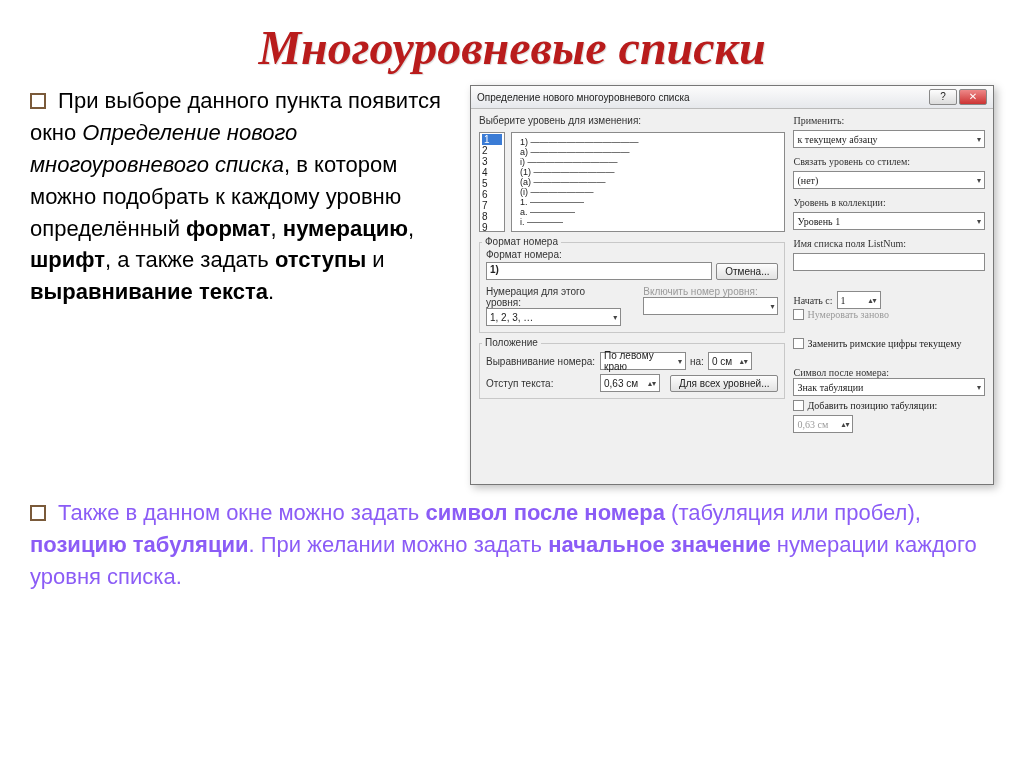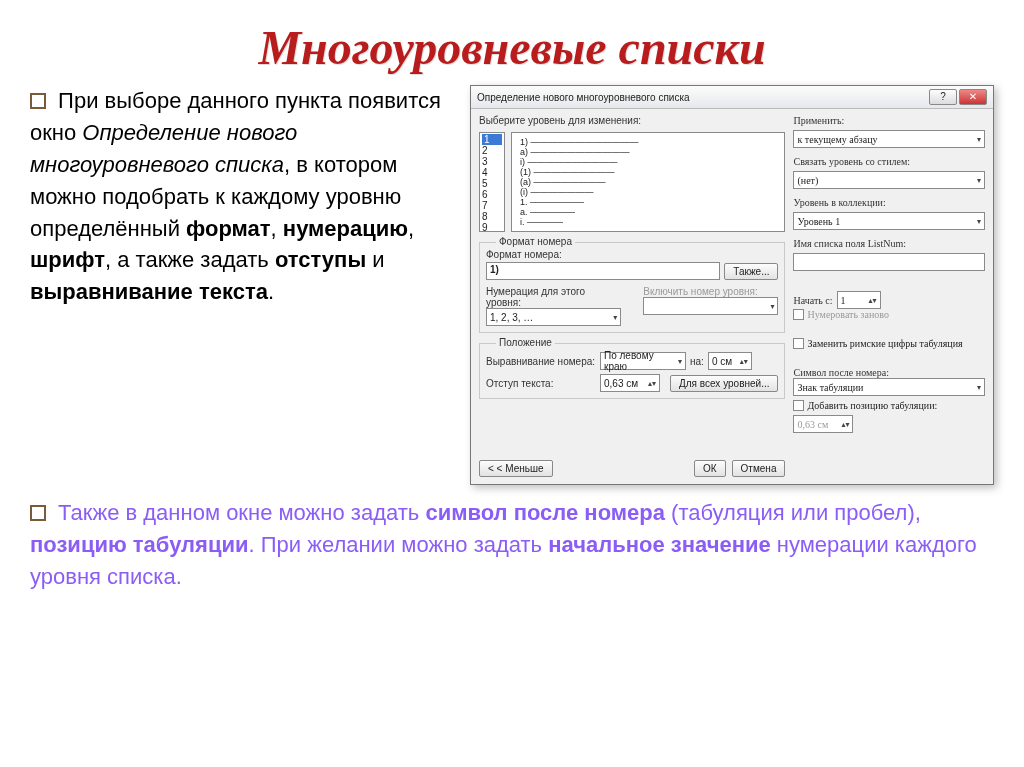--- a/index.html
+++ b/index.html
@@ -130,21 +130,21 @@
   .preview .ln { white-space:nowrap; }
   .group-frame {
     border:1px solid #c8c8c8;
     padding:6px;
     position:relative;
     margin-top:4px;
   }
   .group-frame .legend {
     position:absolute;
     top:-7px;
-    left:16px;
+    left:2px;
     background:#f0f0f0;
     padding:0 3px;
     font-size:10px;
     color:#333;
   }
   .disabled { color:#9a9a9a; }
   .checkbox { display:inline-flex; align-items:center; gap:3px; font-size:10px;}
   .cb { width:11px; height:11px; border:1px solid #888; background:#fff; display:inline-block;}
   .ok-row { display:flex; justify-content:flex-end; gap:6px; margin-top:auto; align-items:center;}
   .less-btn { margin-right:auto; }
@@ -195,21 +195,21 @@
             <div class="ln">              a. —————</div>
             <div class="ln">                i. ————</div>
           </div>
         </div>
 
         <div class="group-frame">
           <span class="legend">Формат номера</span>
           <div class="lbl">Формат номера:</div>
           <div class="field-row">
             <div class="input" style="flex:1"><b>1)</b></div>
-            <div class="btn">Также...</div>
+            <div class="btn">Отмена...</div>
           </div>
           <div class="hr-row" style="margin-top:6px">
             <div>
               <div class="lbl">Нумерация для этого уровня:</div>
               <div class="combo">
                   <span>1, 2, 3, …</span>
                   <span class="arrow">▾</span>
                 </div>
             </div>
             <div>
@@ -239,25 +239,20 @@
           <div class="field-row" style="margin-top:4px">
             <span class="lbl" style="width:110px">Отступ текста:</span>
             <div class="spin" style="width:60px">
                 <span>0,63 см</span>
                 <span class="arrows">▴▾</span>
               </div>
             <div class="btn" style="margin-left:auto">Для всех уровней...</div>
           </div>
         </div>
 
-        <div class="ok-row">
-          <div class="btn less-btn">&lt; &lt; Меньше</div>
-          <div class="btn">ОК</div>
-          <div class="btn">Отмена</div>
-        </div>
       </div>
 
       <div class="col-right">
         <div class="lbl">Применить:</div>
         <div class="combo">
             <span>к текущему абзацу</span>
             <span class="arrow">▾</span>
           </div>
 
         <div class="lbl" style="margin-top:4px">Связать уровень со стилем:</div>
@@ -284,21 +279,21 @@
               </div>
           </div>
           <label class="checkbox disabled">
               <span class="cb"></span>
               <span>Нумеровать заново</span>
             </label>
         </div>
 
         <label class="checkbox" style="margin-top:12px">
             <span class="cb"></span>
-            <span>Заменить римские цифры табуляция</span>
+            <span>Заменить римские цифры текущему</span>
           </label>
 
         <div style="margin-top:14px">
           <div class="lbl">Символ после номера:</div>
           <div class="combo">
               <span>Знак табуляции</span>
               <span class="arrow">▾</span>
             </div>
           <label class="checkbox" style="margin-top:4px">
               <span class="cb"></span>

